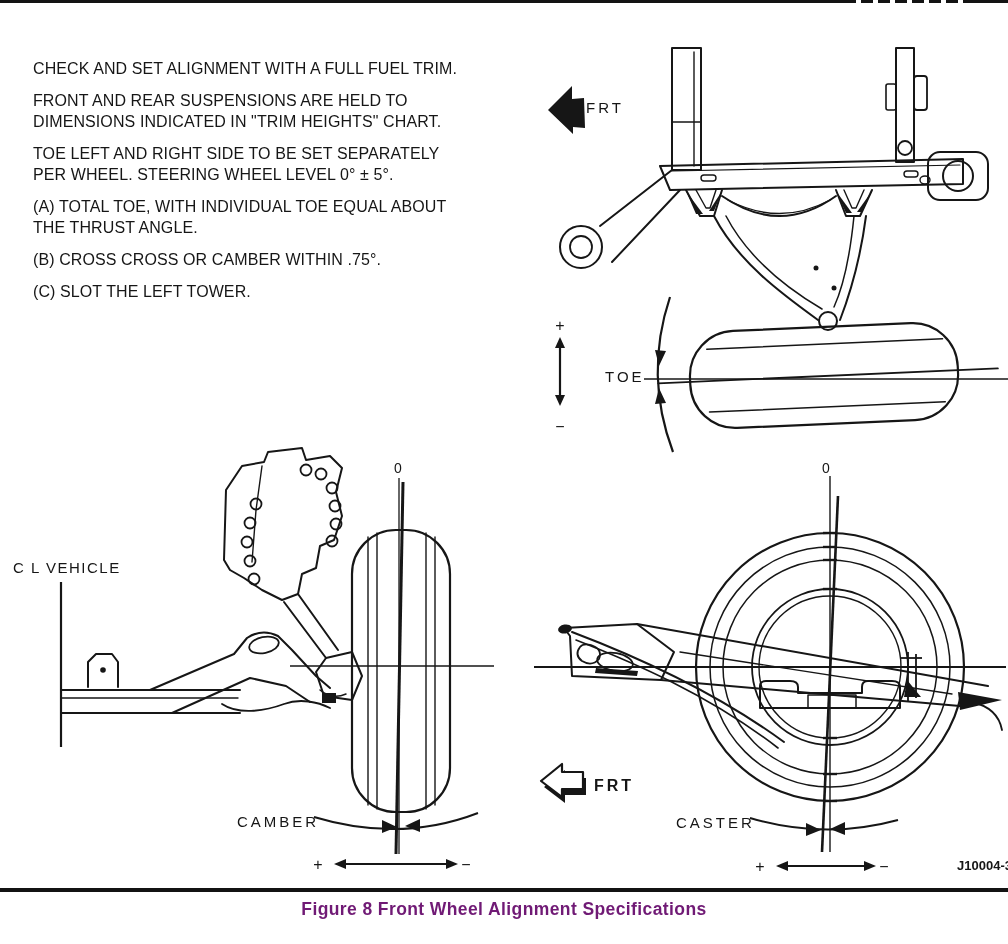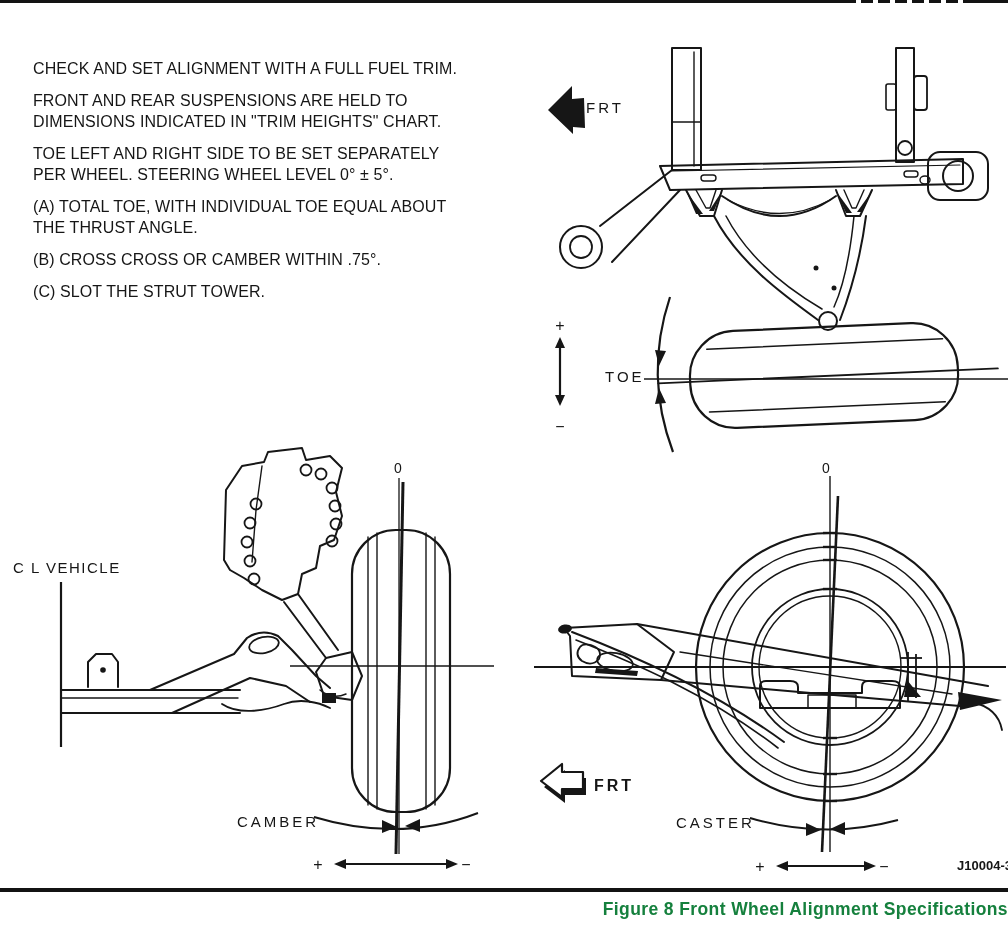--- a/index.html
+++ b/index.html
@@ -5,22 +5,22 @@
   html,body{margin:0;padding:0;}
   body{
     width:1008px;height:944px;background:#ffffff;overflow:hidden;
     font-family:"Liberation Sans",sans-serif;
   }
   .page{position:relative;width:1008px;height:944px;background:#fff;color:#161616;}
   .border-top{position:absolute;top:0;left:0;width:1008px;height:3px;background:#131313;}
   .border-top-dashes{position:absolute;top:0;left:856px;width:112px;height:3px;
     background:repeating-linear-gradient(90deg,#fff 0 5px,#131313 5px 17px);}
   .border-bottom{position:absolute;top:888px;left:0;width:1008px;height:4px;background:#131313;}
-  .caption{position:absolute;top:899px;left:0;width:1008px;text-align:right;
-    font-size:17.5px;font-weight:700;letter-spacing:0.4px;color:#15803d;}
+  .caption{position:absolute;top:899px;left:0;width:1008px;text-align:center;
+    font-size:17.5px;font-weight:700;letter-spacing:0.4px;color:#701a75;}
   .notes{position:absolute;left:33px;top:58px;width:440px;}
   .notes p{margin:0 0 11px 0;font-size:16px;line-height:21px;letter-spacing:0.1px;color:#161616;}
   svg.panel{position:absolute;overflow:hidden;}
   #panelA{left:520px;top:0;width:488px;height:458px;}
   #panelB{left:0;top:440px;width:520px;height:448px;}
   #panelC{left:520px;top:440px;width:488px;height:448px;}
   svg text{font-family:"Liberation Sans",sans-serif;fill:#161616;}
   .t15{font-size:15px;letter-spacing:3px;}
   .ls2{letter-spacing:1.5px;}
   .t14{font-size:14px;letter-spacing:0;}
@@ -35,21 +35,21 @@
 
   <div class="border-top"></div>
   <div class="border-top-dashes"></div>
 
   <section class="notes">
     <p>CHECK AND SET ALIGNMENT WITH A FULL FUEL TRIM.</p>
     <p>FRONT AND REAR SUSPENSIONS ARE HELD TO DIMENSIONS INDICATED IN "TRIM HEIGHTS" CHART.</p>
     <p>TOE LEFT AND RIGHT SIDE TO BE SET SEPARATELY PER WHEEL. STEERING WHEEL LEVEL 0° ± 5°.</p>
     <p>(A) TOTAL TOE, WITH INDIVIDUAL TOE EQUAL ABOUT THE THRUST ANGLE.</p>
     <p>(B) CROSS CROSS OR CAMBER WITHIN .75°.</p>
-    <p>(C) SLOT THE STRUT TOWER.</p>
+    <p>(C) SLOT THE LEFT TOWER.</p>
   </section>
 
   <svg id="panelA" class="panel" viewBox="0 0 488 458">
 
     <path d="M28,110 L52,86 L52,99 L64,98 L65,128 L53,127 L53,134 Z" fill="#161616"></path>
     <text class="t15" x="66" y="113">FRT</text>
 
     <g stroke="#161616" fill="none" stroke-width="2" stroke-linecap="round" stroke-linejoin="round">
 
       <rect x="152" y="48" width="29" height="122"></rect>

